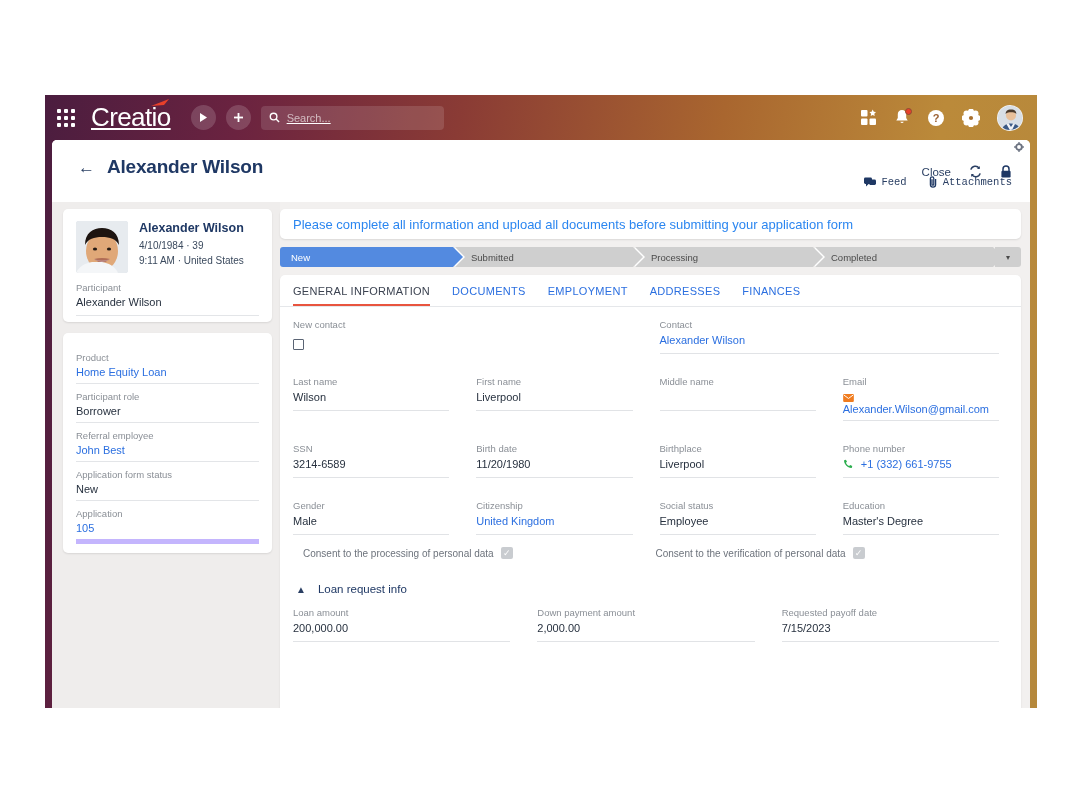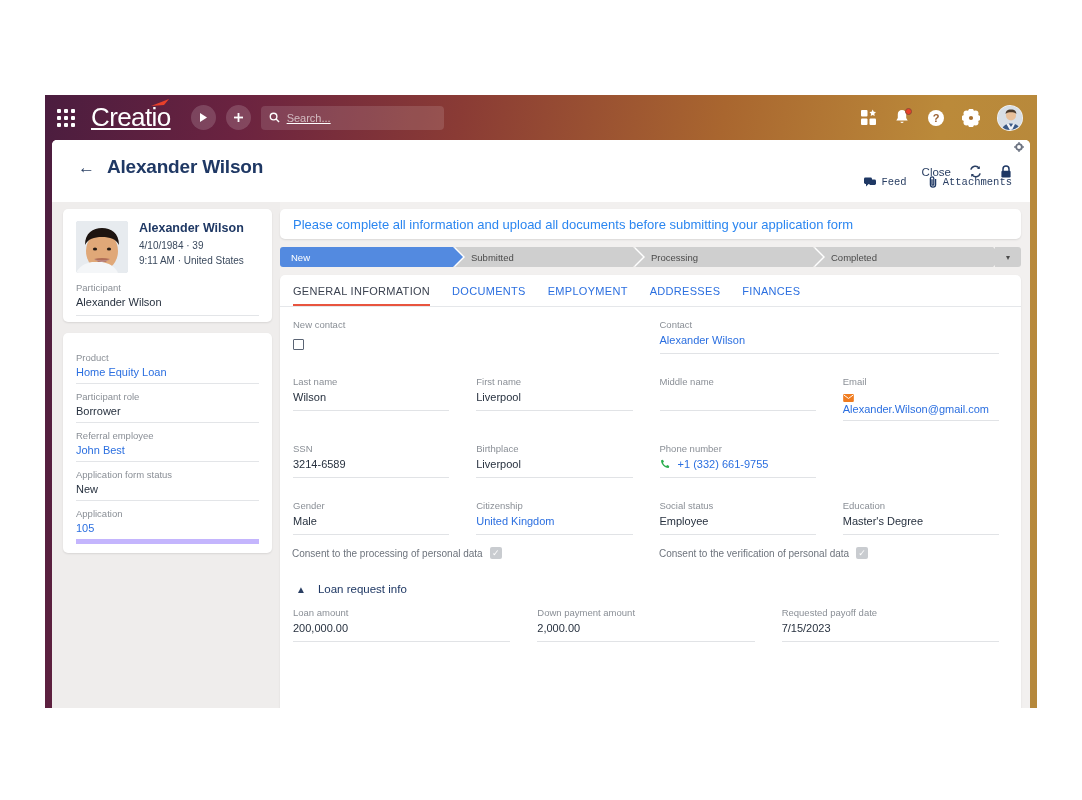--- a/index.html
+++ b/index.html
@@ -225,22 +225,23 @@
     padding-bottom: 5px; min-height: 20px;
   }
   .f-value.link { color: #2b6fe0; }
   .f-value .ic { margin-right: 5px; }
   .checkbox-sq {
     width: 11px; height: 11px; border: 1.5px solid #5a6474;
     border-radius: 1px; display: inline-block; cursor: pointer;
   }
   .consent-row {
     display: grid; grid-template-columns: 1fr 1fr;
-    padding: 2px 22px 0 12px;
+    padding: 2px 22px 0 23px;
     column-gap: 27px;
+    gap: 9px;
   }
   .consent {
     display: flex; align-items: center; gap: 7px;
     font-size: 10px; color: #6d737c;
   }
   .cb-checked {
     width: 12px; height: 12px; border-radius: 2px;
     background: #c9ccd0; color: #fff; font-size: 9px;
     display: flex; align-items: center; justify-content: center;
     cursor: pointer;
@@ -523,20 +524,24 @@
               </div>
             </div>
           </div>
 
           <div class="formgrid">
             <div class="f">
               <div class="f-label">SSN</div>
               <div class="f-value">3214-6589</div>
             </div>
             <div class="f">
+              <div class="f-label">Birth date</div>
+              <div class="f-value">11/20/1980</div>
+            </div>
+            <div class="f">
               <div class="f-label">Birthplace</div>
               <div class="f-value">Liverpool</div>
             </div>
             <div class="f">
               <div class="f-label">Phone number</div>
               <div class="f-value link">
                 <span class="ic">
                   <svg width="10" height="10" viewBox="0 0 11 11" style="display:inline-block;vertical-align:-1px;">
                     <path d="M1.2 1.4 L3.2 0.8 L4.4 3.1 L3.2 4.2 c0.7 1.7 1.9 2.9 3.6 3.6 L7.9 6.6 L10.2 7.8 L9.6 9.8 C5.4 10.2 0.8 5.6 1.2 1.4z" fill="#2cae4e"></path>
                   </svg>

